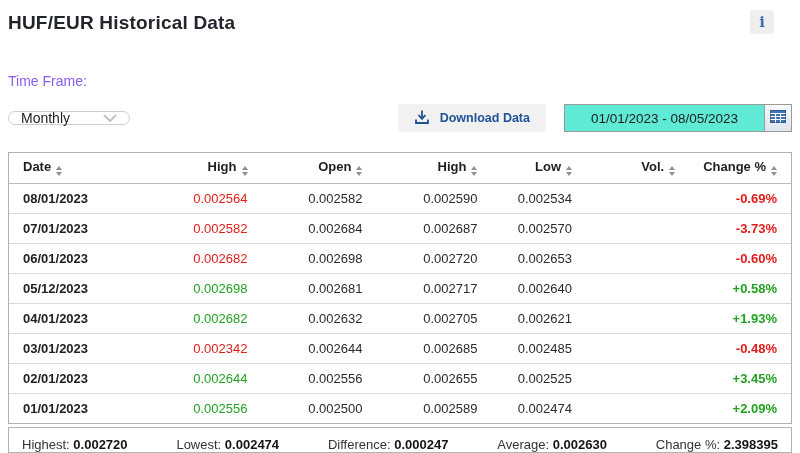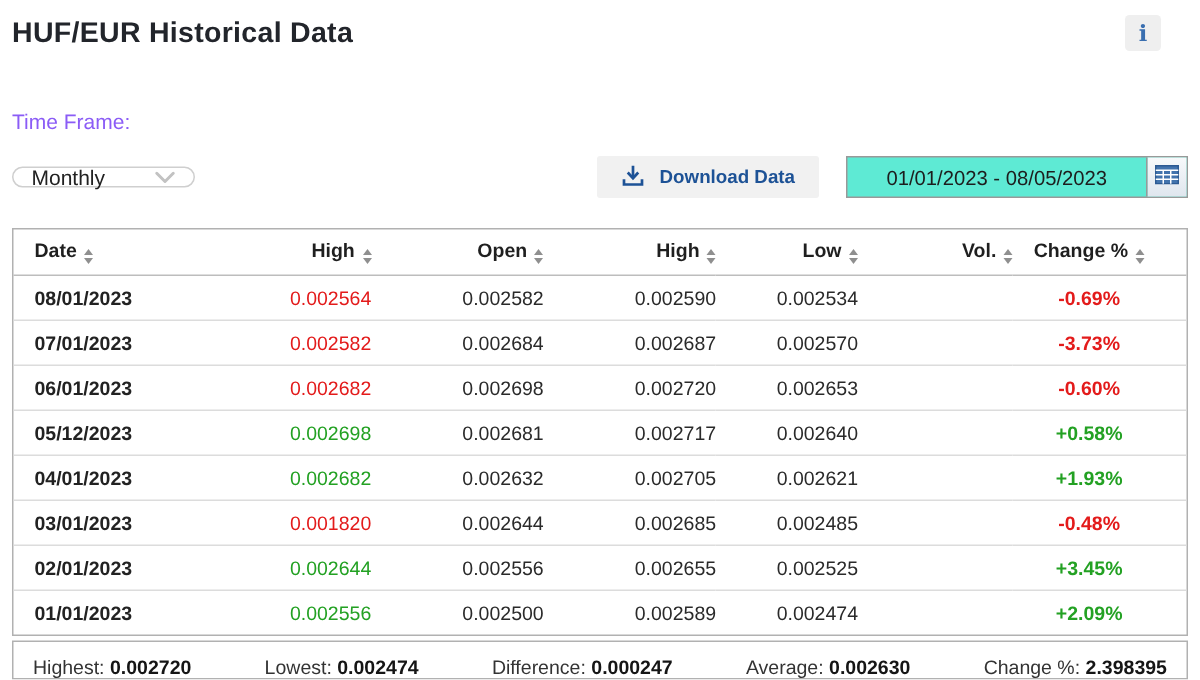--- a/index.html
+++ b/index.html
@@ -86,21 +86,21 @@
     height:30px;font-weight:bold;color:#1f1f1f;
     border-bottom:1px solid #bdbdbd;
     padding:0;white-space:nowrap;
   }
   tbody td{
     height:30px;padding:0;white-space:nowrap;color:#2a2a2a;
   }
   tbody tr + tr td{border-top:1px solid #dcdcdc;}
   th.c-date,td.c-date{text-align:left;padding-left:14px;}
   th.num,td.num{text-align:right;}
-  th.c-change,td.c-change{padding-right:14px;text-align:center;}
+  th.c-change,td.c-change{padding-right:14px;}
   td.c-date{font-weight:bold;color:#222;}
   td.c-change{font-weight:bold;}
   .up{color:var(--up);}
   .down{color:var(--down);}
   .sort{
     display:inline-flex;flex-direction:column;align-items:center;
     gap:2px;margin-left:5px;vertical-align:1px;
   }
   .sort .tri-up{
     width:0;height:0;border-left:3.5px solid transparent;
@@ -260,21 +260,21 @@
     <td class="num c-price up">0.002682</td>
     <td class="num">0.002632</td>
     <td class="num">0.002705</td>
     <td class="num">0.002621</td>
     <td class="num"></td>
     <td class="num c-change up">+1.93%</td>
   </tr>
 
   <tr>
     <td class="c-date">03/01/2023</td>
-    <td class="num c-price down">0.001820</td>
+    <td class="num c-price down">0.002342</td>
     <td class="num">0.002644</td>
     <td class="num">0.002685</td>
     <td class="num">0.002485</td>
     <td class="num"></td>
     <td class="num c-change down">-0.48%</td>
   </tr>
 
   <tr>
     <td class="c-date">02/01/2023</td>
     <td class="num c-price up">0.002644</td>

